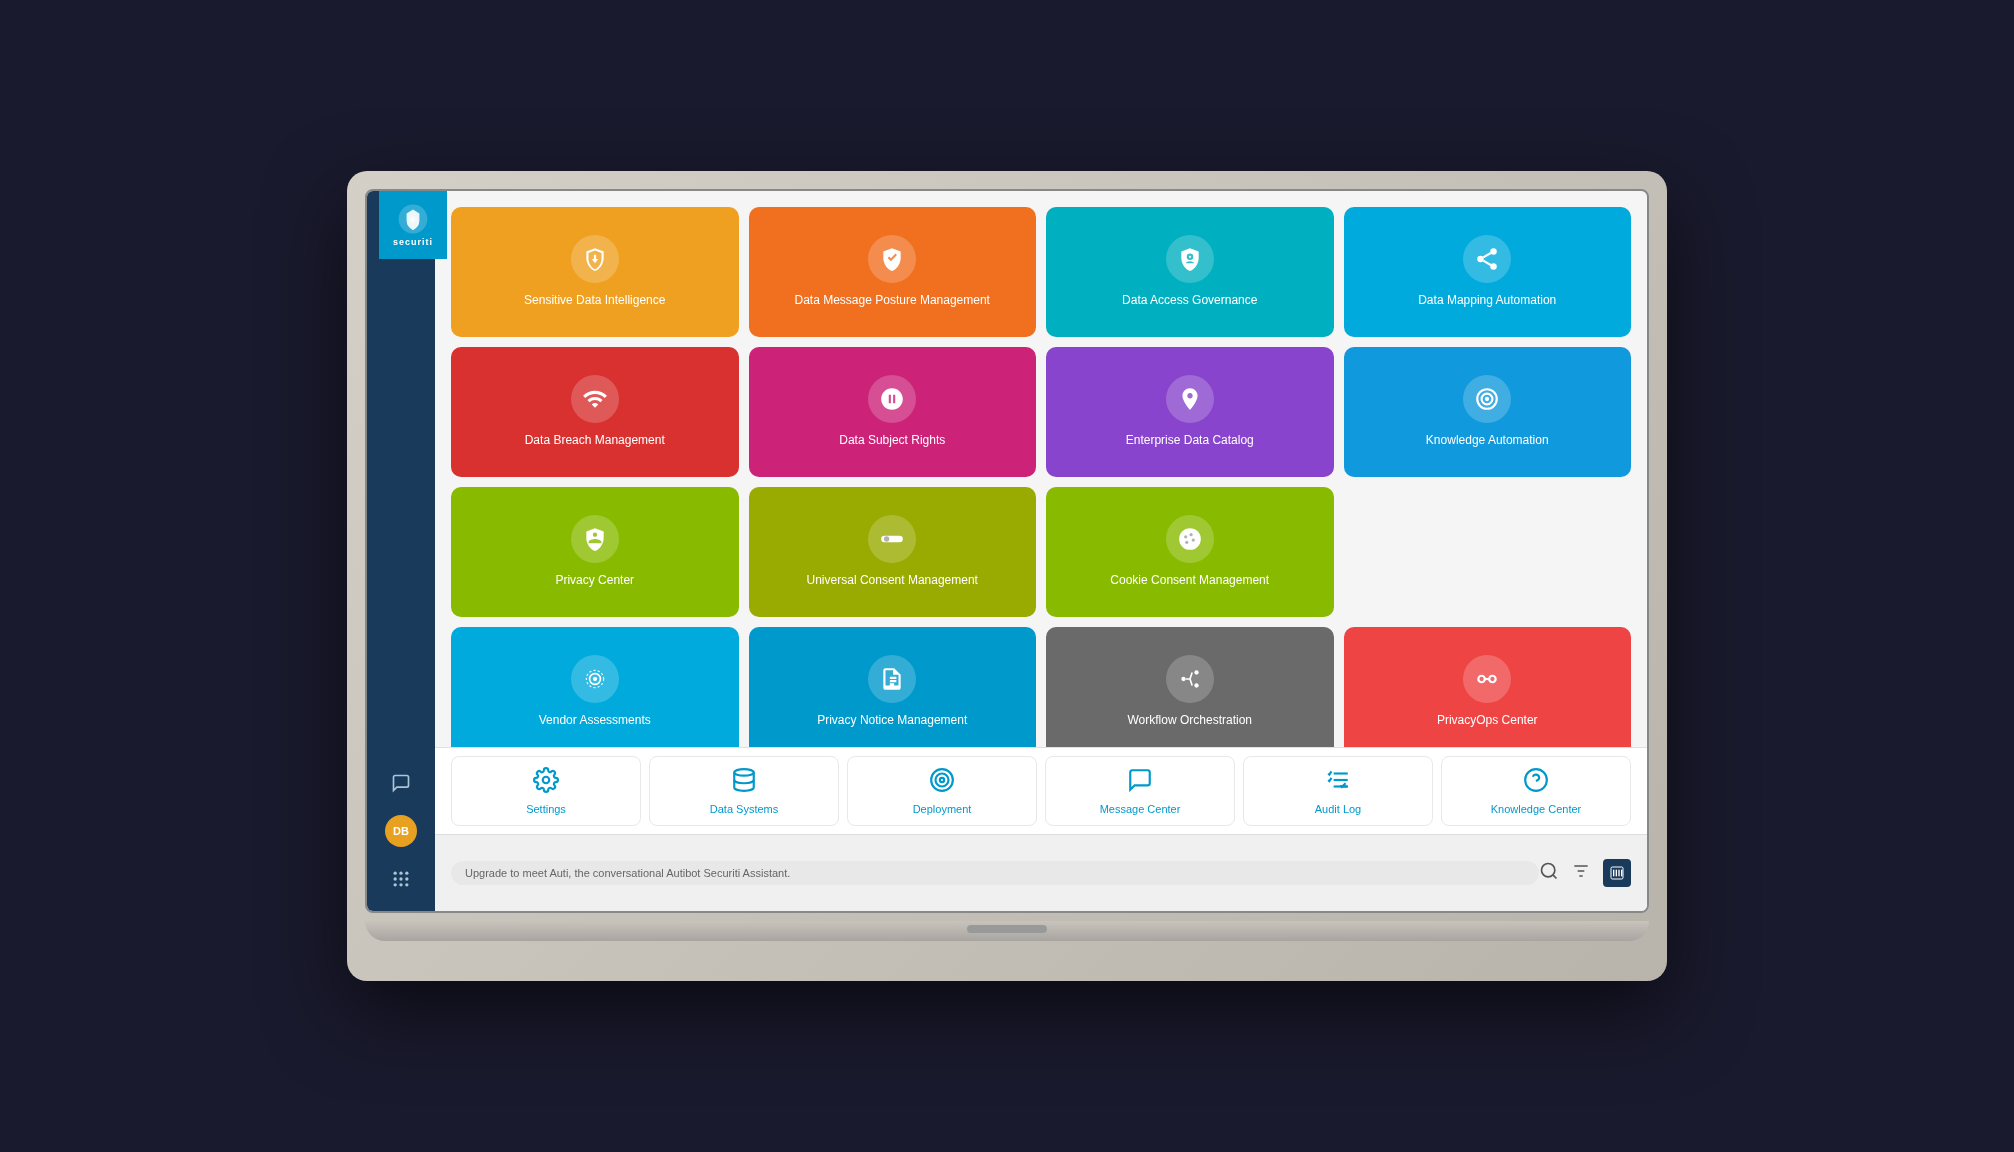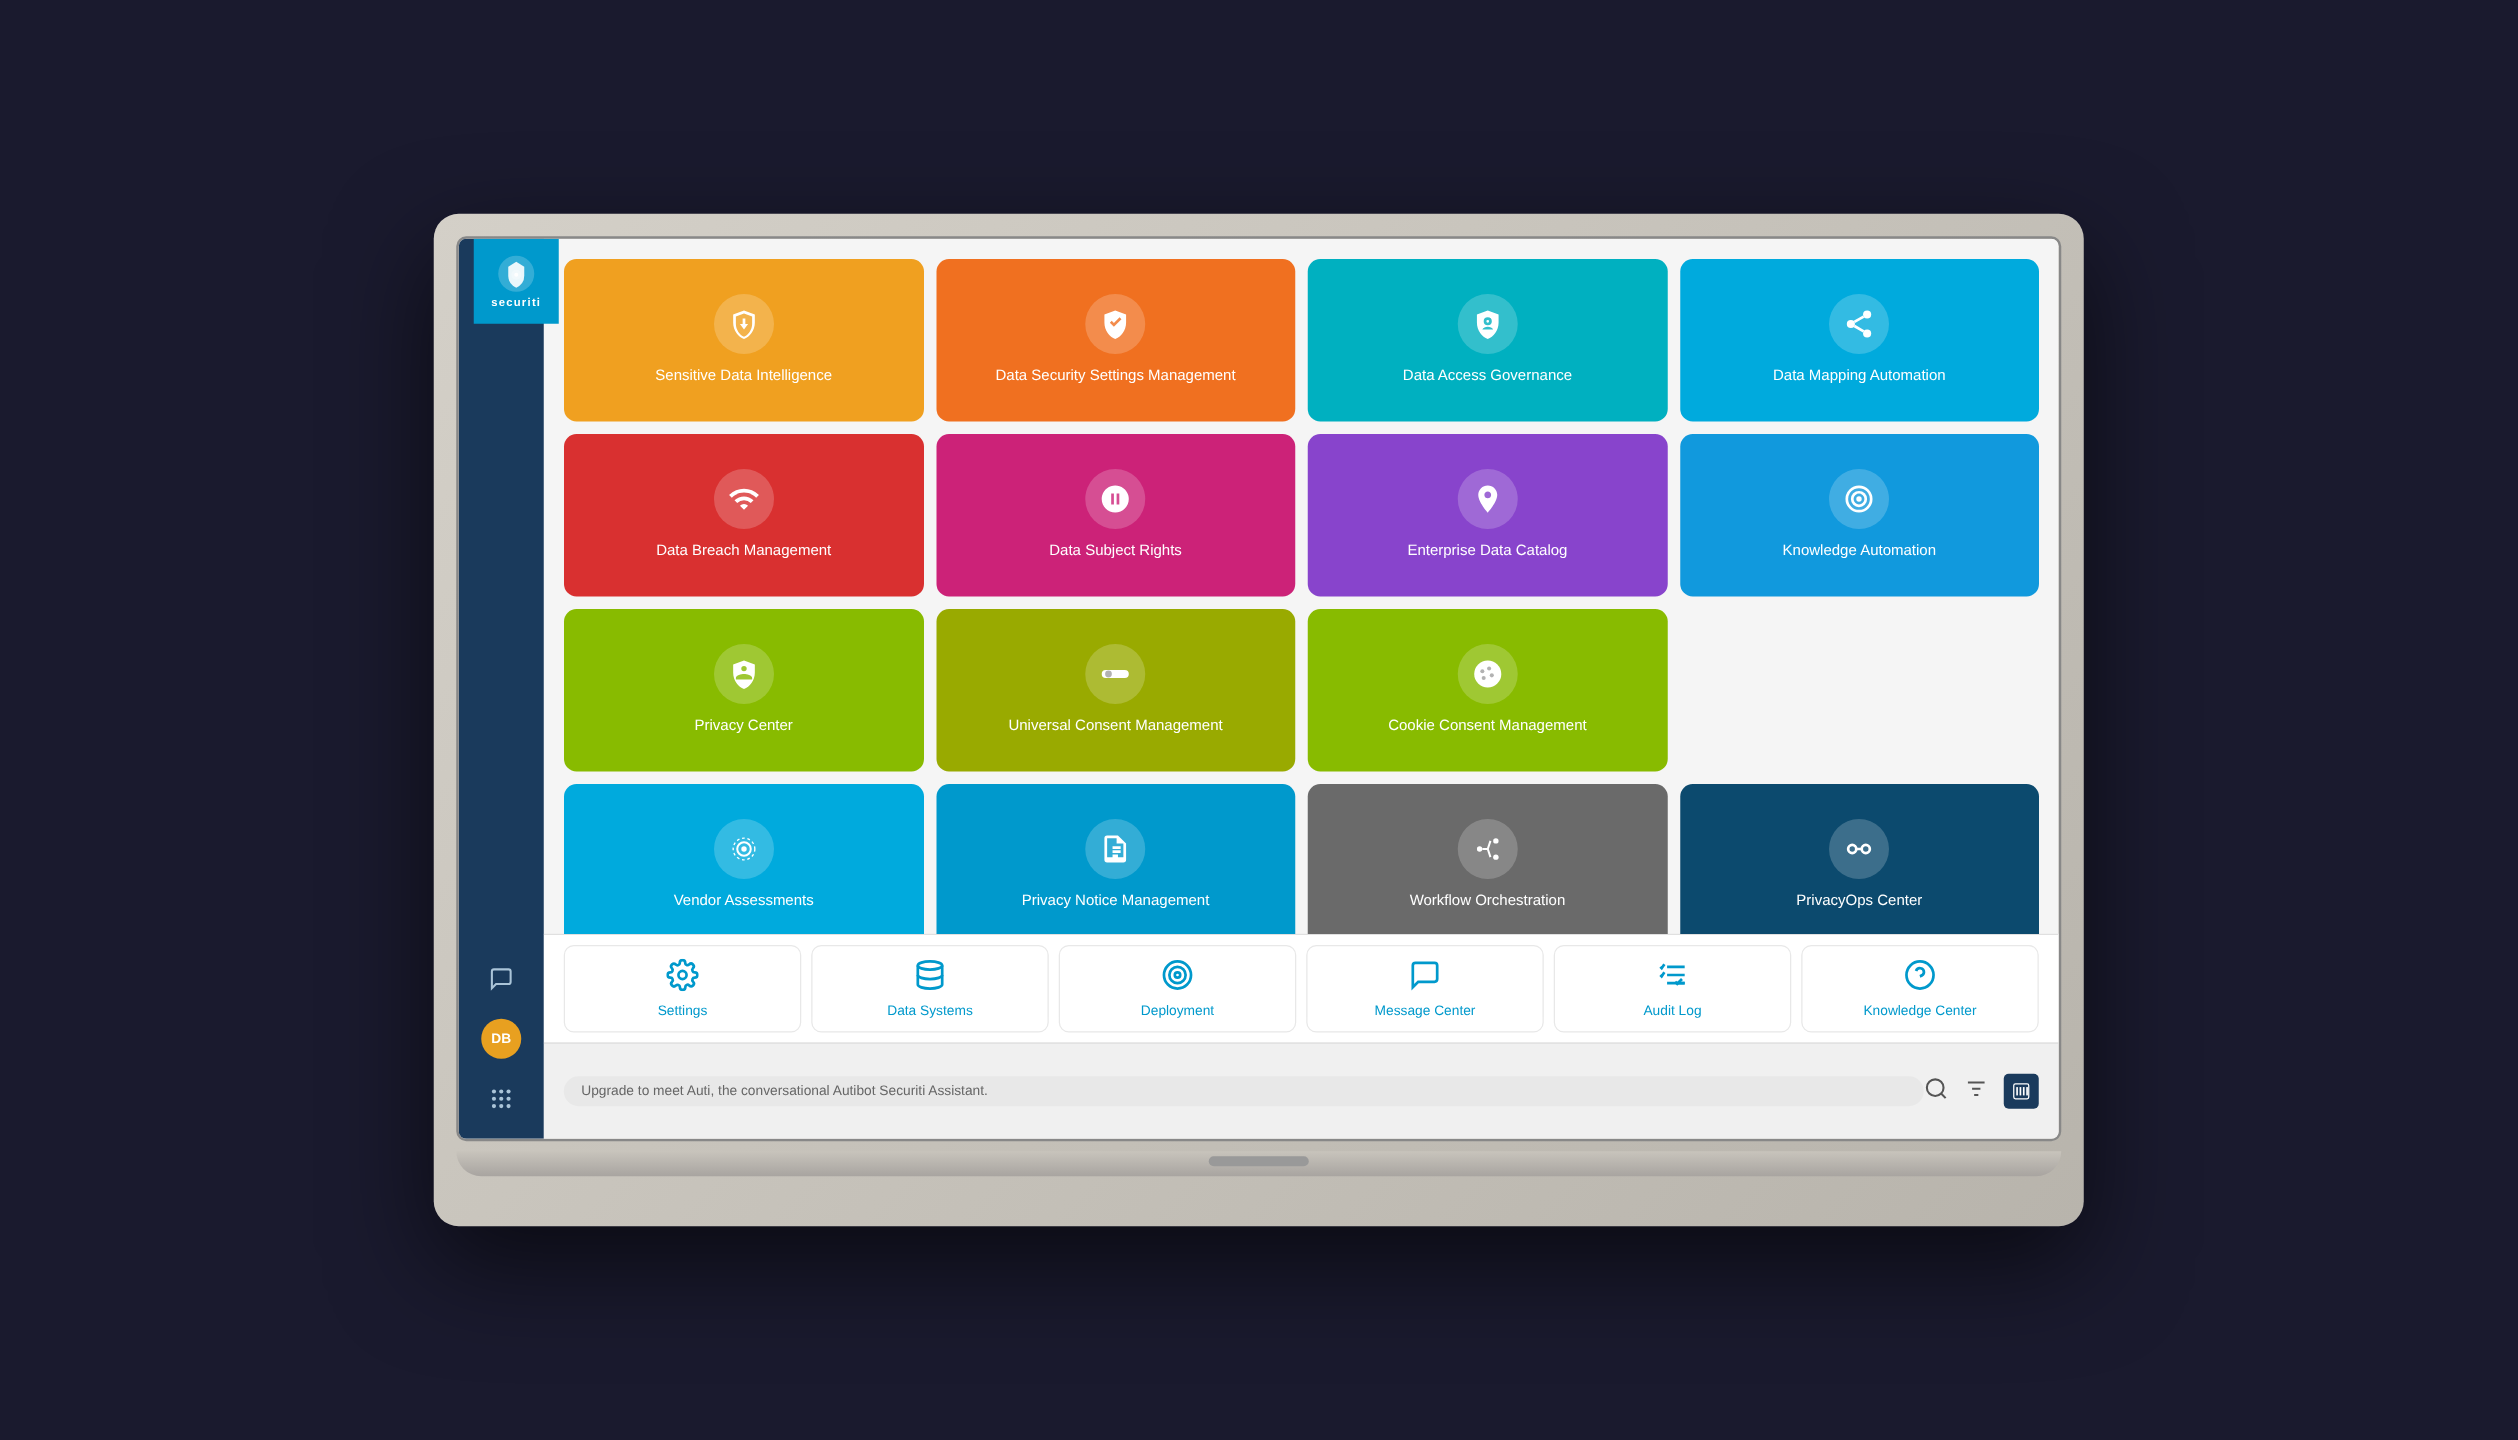--- a/index.html
+++ b/index.html
@@ -271,21 +271,21 @@
               </div>
               <div class="tile-label">Sensitive Data
 Intelligence</div>
             </div>
             <div class="tile" style="background:#f07020;">
               <div class="tile-icon">
                 <svg viewBox="0 0 24 24">
                     <path d="M12 2L4 5v6c0 5.5 3.8 10.7 8 12 4.2-1.3 8-6.5 8-12V5l-8-3zm-1 12l-3-3 1.4-1.4 1.6 1.6 4.2-4.2L16.6 8.4 11 14z"></path>
                   </svg>
               </div>
-              <div class="tile-label">Data Security Settings Management</div>
+              <div class="tile-label">Data Message Posture Management</div>
             </div>
             <div class="tile" style="background:#00b0c0;">
               <div class="tile-icon">
                 <svg viewBox="0 0 24 24">
                     <path d="M12 2L4 5v6c0 5.5 3.8 10.7 8 12 4.2-1.3 8-6.5 8-12V5l-8-3zm0 5a3 3 0 1 1 0 6 3 3 0 0 1 0-6zm0 2a1 1 0 1 0 0 2 1 1 0 0 0 0-2zm-4 7c.7-1.2 2.2-2 4-2s3.3.8 4 2H8z"></path>
                   </svg>
               </div>
               <div class="tile-label">Data Access Governance</div>
             </div>
             <div class="tile" style="background:#00aadd;">
@@ -393,21 +393,21 @@
               <div class="tile-icon">
                 <svg viewBox="0 0 24 24">
                     <circle cx="6" cy="12" r="2"></circle>
                     <circle cx="18" cy="6" r="2"></circle>
                     <circle cx="18" cy="18" r="2"></circle>
                     <path d="M8 12h4l2-6M8 12h4l2 6" stroke="white" stroke-width="1.5" fill="none"></path>
                   </svg>
               </div>
               <div class="tile-label">Workflow Orchestration</div>
             </div>
-            <div class="tile" style="background:#0c4a6e;">
+            <div class="tile" style="background:#ef4444;">
               <div class="tile-icon">
                 <svg viewBox="0 0 24 24">
                     <circle cx="7" cy="12" r="3" fill="none" stroke="white" stroke-width="2"></circle>
                     <circle cx="17" cy="12" r="3" fill="none" stroke="white" stroke-width="2"></circle>
                     <path d="M10 12h4" stroke="white" stroke-width="2"></path>
                   </svg>
               </div>
               <div class="tile-label">PrivacyOps Center</div>
             </div>
           </div>

